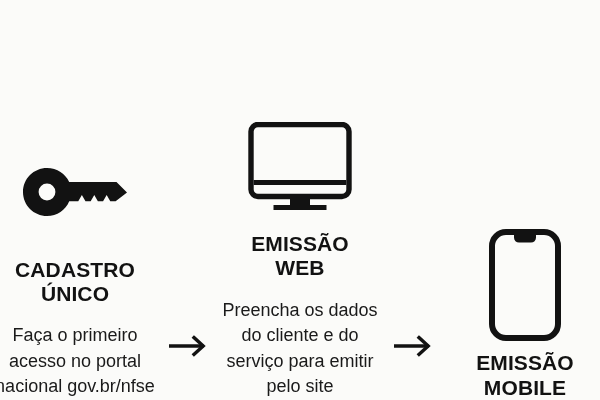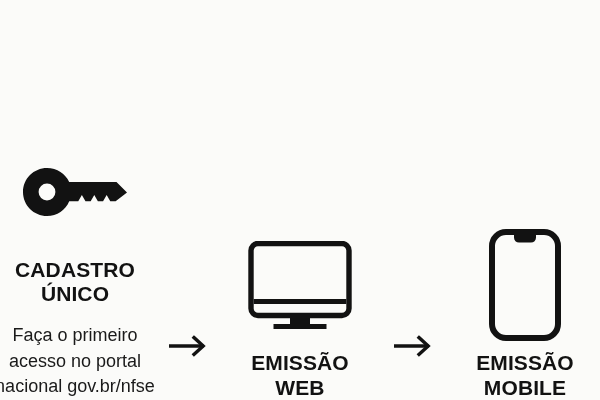--- a/index.html
+++ b/index.html
@@ -108,20 +108,24 @@
       <span>
         <svg width="104" height="88" viewBox="0 0 104 88" aria-hidden="true">
           <rect x="3" y="2.5" width="98" height="72" rx="7" ry="7" fill="none" stroke="#121212" stroke-width="5.4"></rect>
           <path d="M5.7 60.5H98.3" fill="none" stroke="#121212" stroke-width="5"></path>
           <path fill="#121212" d="M42 74.5h20v8.5h16.5v5H25.5v-5H42v-8.5Z"></path>
         </svg>
       </span>
     </div>
     <div class="step-title">EMISSÃO
 WEB</div>
+    <div class="step-desc">Preencha os dados
+do cliente e do
+serviço para emitir
+pelo site</div>
   </div>
 
   <div class="arrow-slot">
     <span>
       <svg width="38" height="22" viewBox="0 0 38 22" aria-hidden="true">
         <path fill="none" stroke="#121212" stroke-width="3.4" stroke-linecap="square" d="M1 11H33"></path>
         <path fill="none" stroke="#121212" stroke-width="3.4" stroke-linecap="square" stroke-linejoin="miter" d="M25 2.6 34.2 11 25 19.4"></path>
       </svg>
     </span>
   </div>

